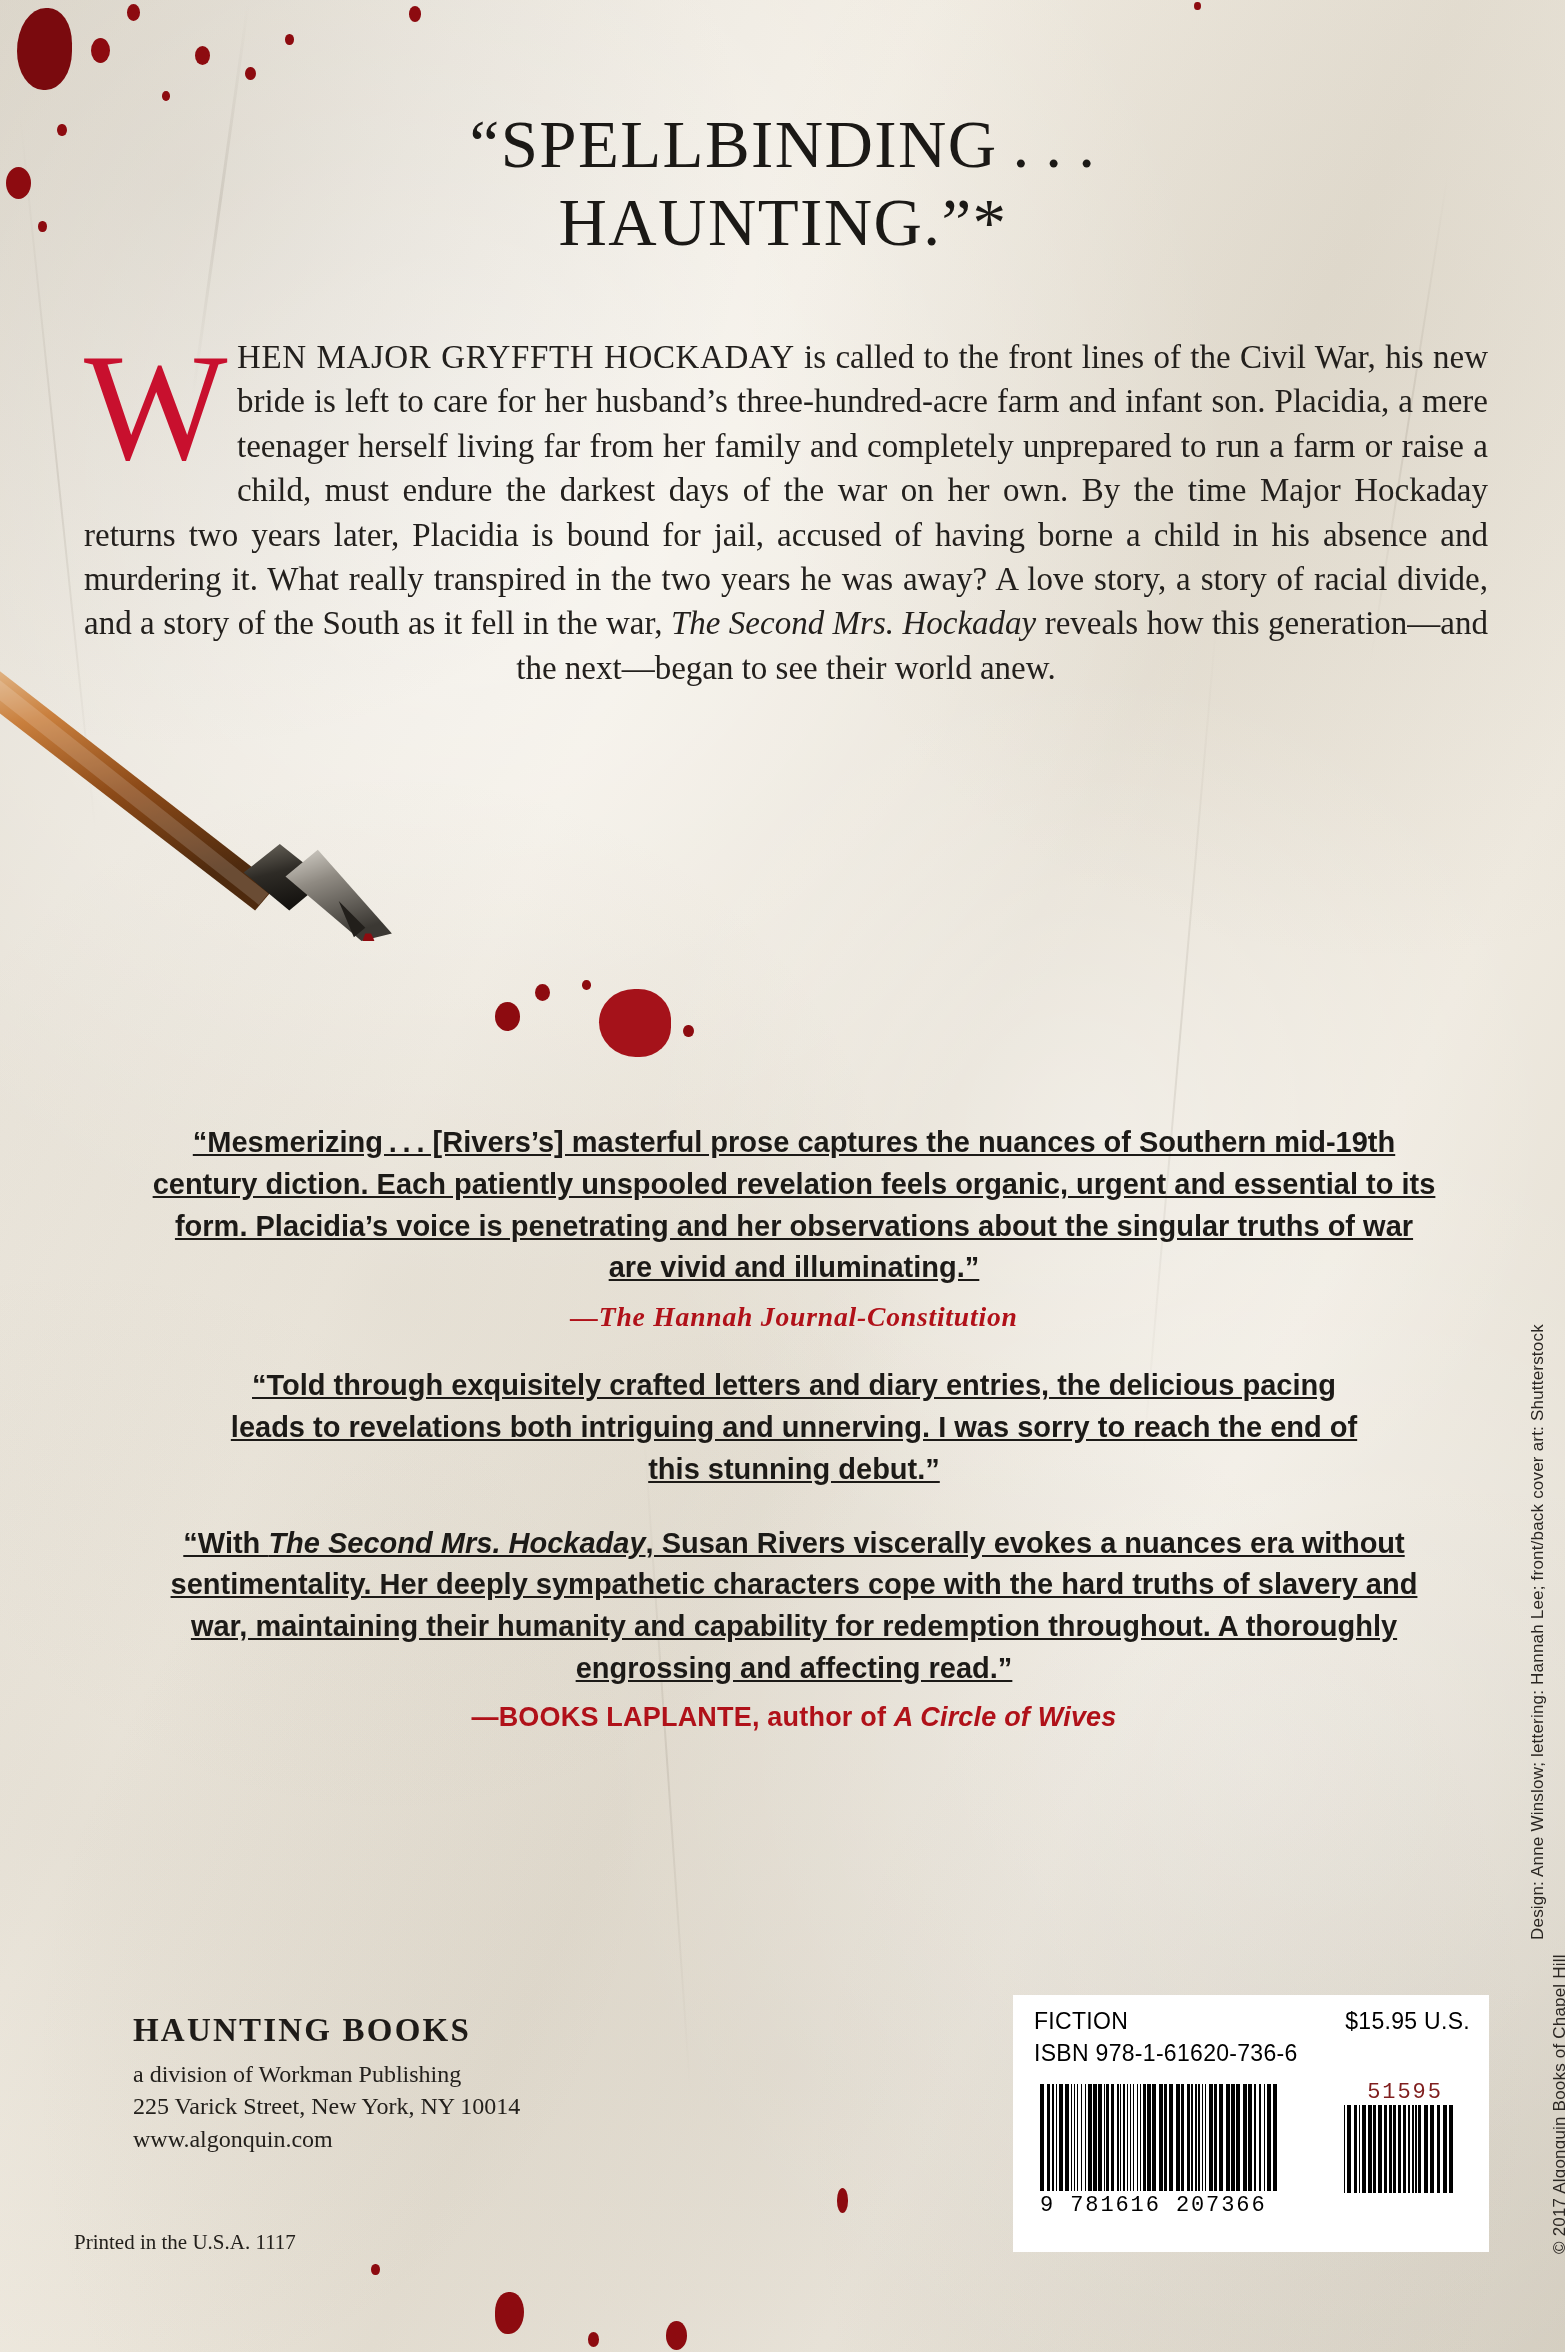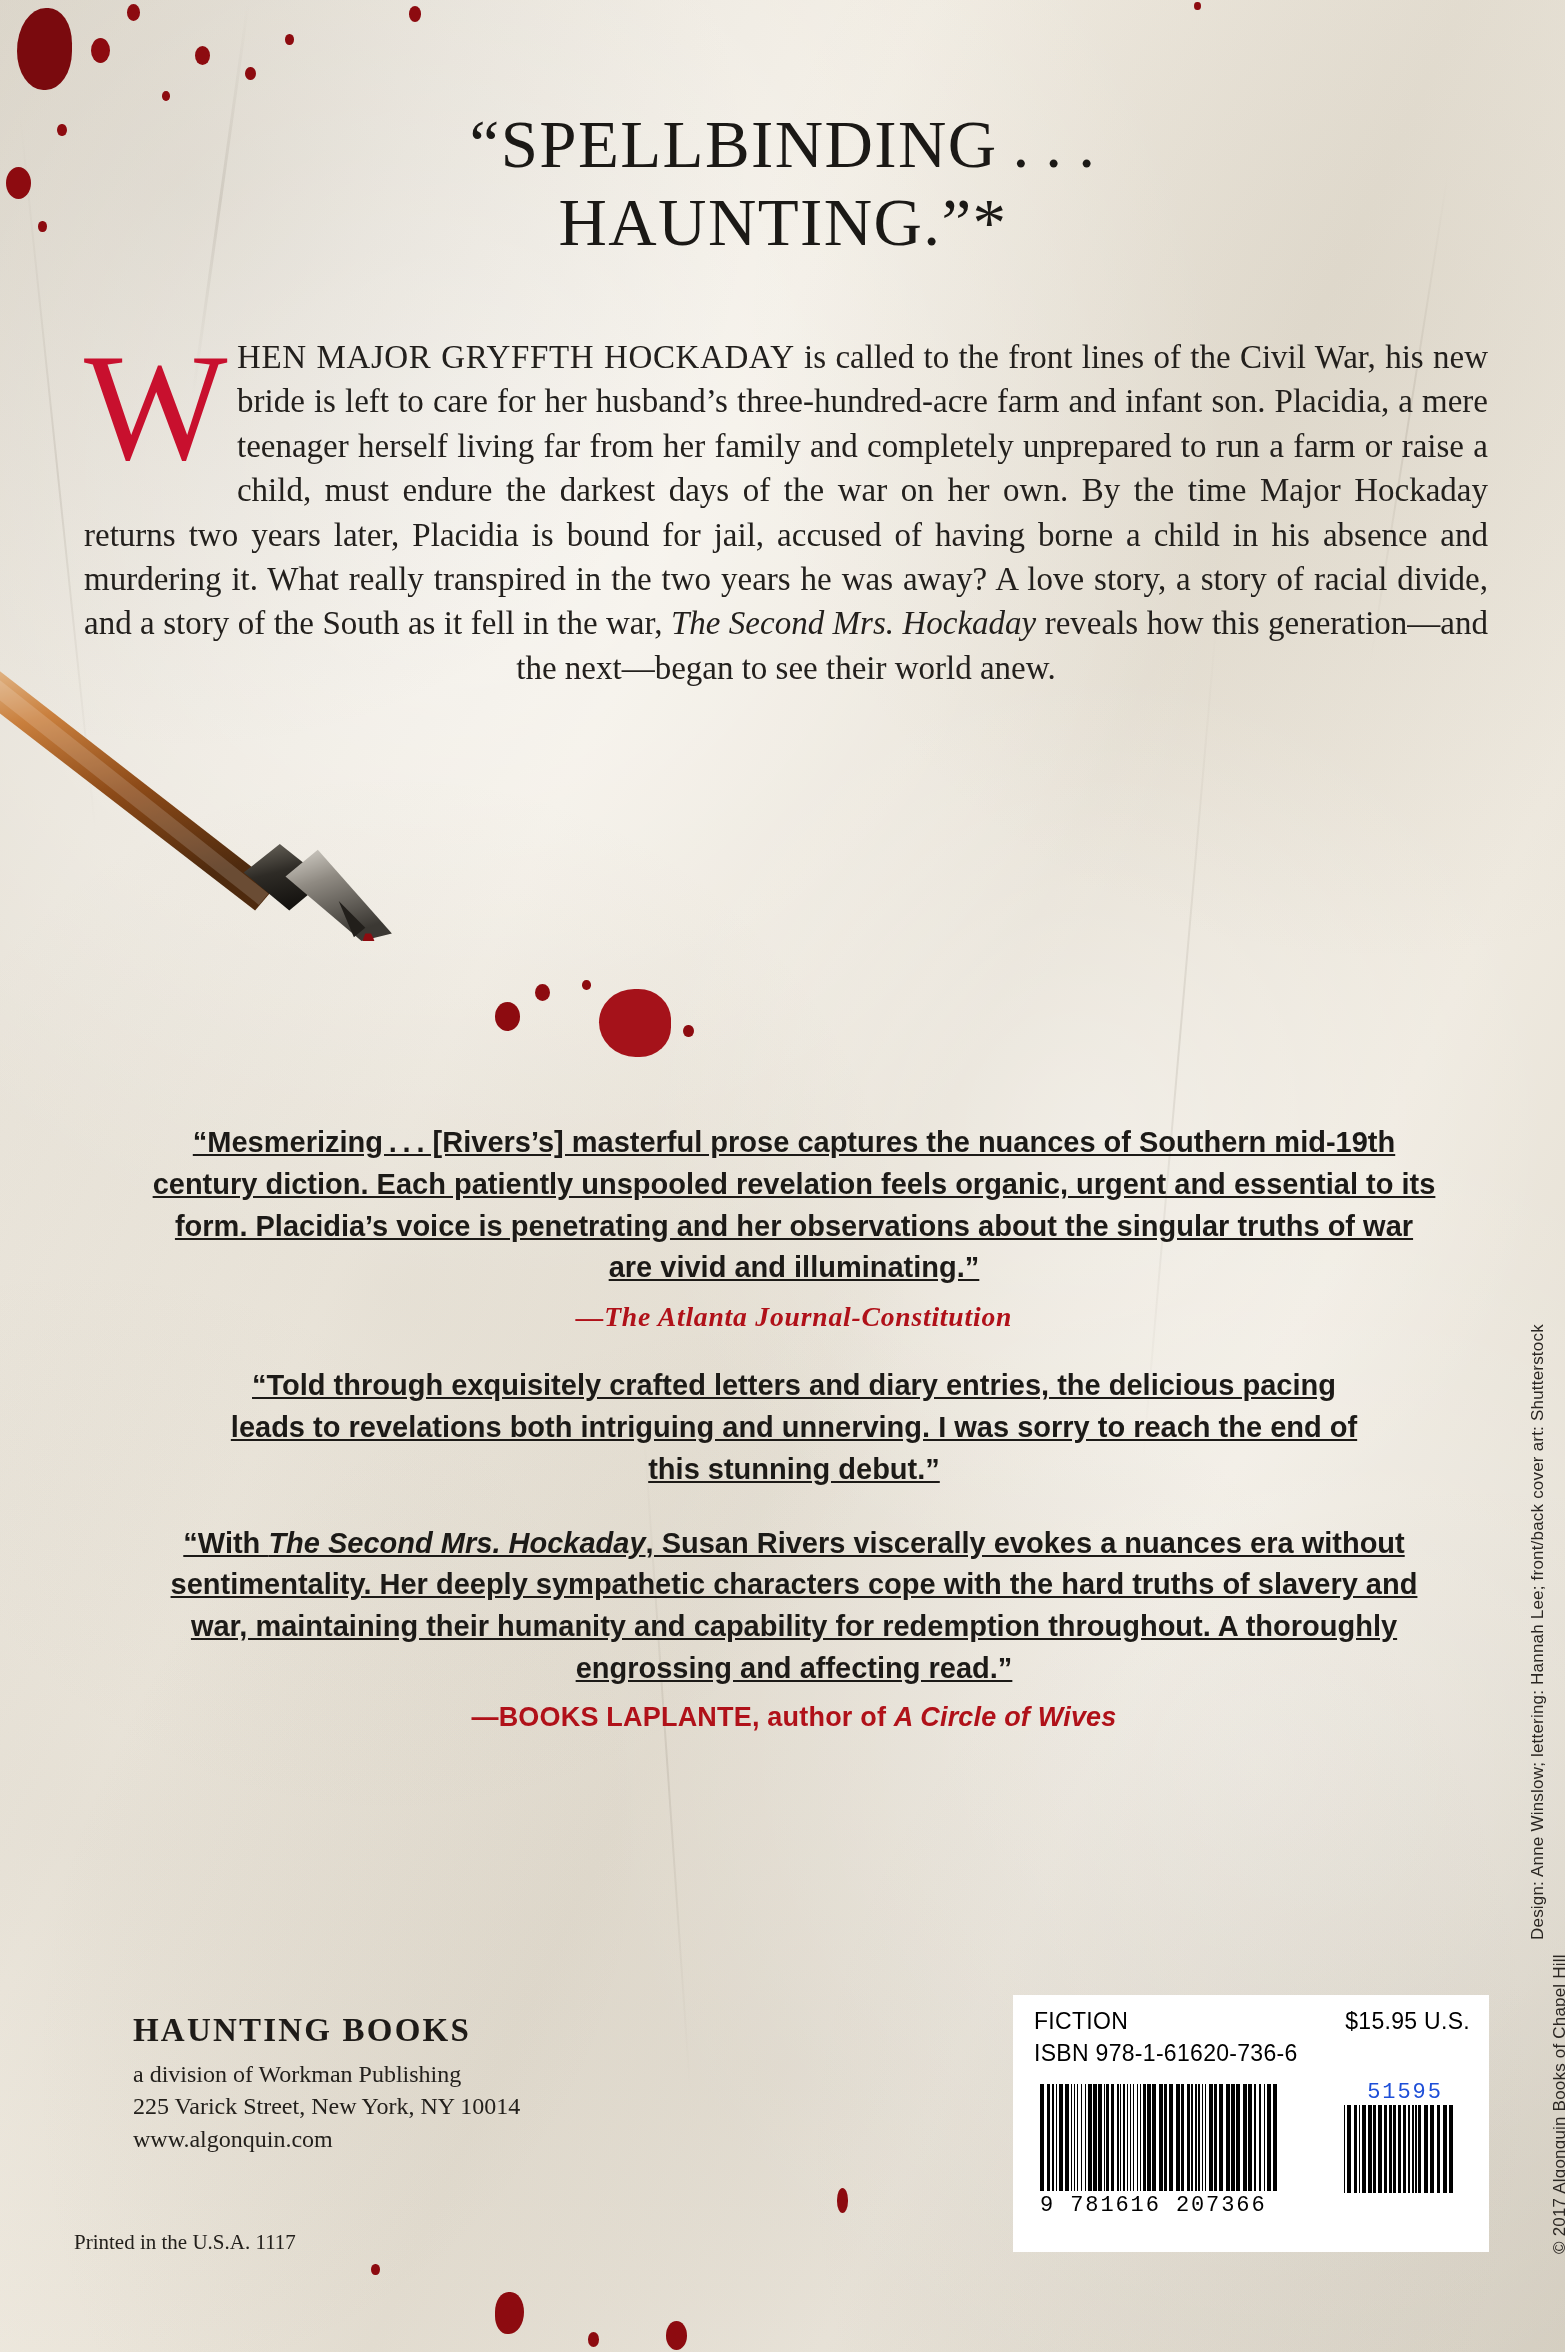--- a/index.html
+++ b/index.html
@@ -235,21 +235,21 @@
   }
   #addon-digits {
     position: absolute;
     left: 331px;
     top: 13.3px;
     width: 122px;
     text-align: center;
     font-family: "Liberation Mono", monospace;
     font-size: 22px;
     letter-spacing: 1.9px;
-    color: #1d4ed8;
+    color: #7f1d1d;
   }
 
   
   .side-text {
     position: absolute;
     transform-origin: left top;
     transform: rotate(-90deg);
     white-space: nowrap;
     font-family: "Liberation Sans", sans-serif;
     font-size: 17px;
@@ -340,21 +340,21 @@
   </div>
 
   <div id="blurb">
     <span class="dropcap">W</span><span class="smallcaps">HEN MAJOR GRYFFTH HOCKADAY</span><span> is called to the front lines of the Civil War, his new bride is left to care for her husband’s three-hundred-acre farm and infant son. Placidia, a mere teenager herself living far from her family and completely unprepared to run a farm or raise a child, must endure the darkest days of the war on her own. By the time Major Hockaday returns two years later, Placidia is bound for jail, accused of having borne a child in his absence and murdering it. What really transpired in the two years he was away? A love story, a story of racial divide, and a story of the South as it fell in the war, </span><i>The Second Mrs. Hockaday</i><span> reveals how this generation—and the next—began to see their world anew.</span>
   </div>
 
   <div id="reviews">
 
     <div class="review r1">
       <div class="qtext">“Mesmerizing . . . [Rivers’s] masterful prose captures the nuances of Southern mid-19th century diction. Each patiently unspooled revelation feels organic, urgent and essential to its form. Placidia’s voice is penetrating and her observations about the singular truths of war are vivid and illuminating.”</div>
-      <div class="attr">—The Atlanta Journal-Constitution</div>
+      <div class="attr">—The Hannah Journal-Constitution</div>
     </div>
 
     <div class="review r2">
       <div class="qtext">“Told through exquisitely crafted letters and diary entries, the delicious pacing leads to revelations both intriguing and unnerving. I was sorry to reach the end of this stunning debut.”</div>
     </div>
 
     <div class="review r3">
       <div class="qtext"><span>“With </span><i>The Second Mrs. Hockaday</i><span>, Susan Rivers viscerally evokes a nuances era without sentimentality. Her deeply sympathetic characters cope with the hard truths of slavery and war, maintaining their humanity and capability for redemption throughout. A thoroughly engrossing and affecting read.”</span></div>
       <div class="attr"><span>—BOOKS LAPLANTE,</span><span> author of </span><i>A Circle of Wives</i></div>
     </div>

